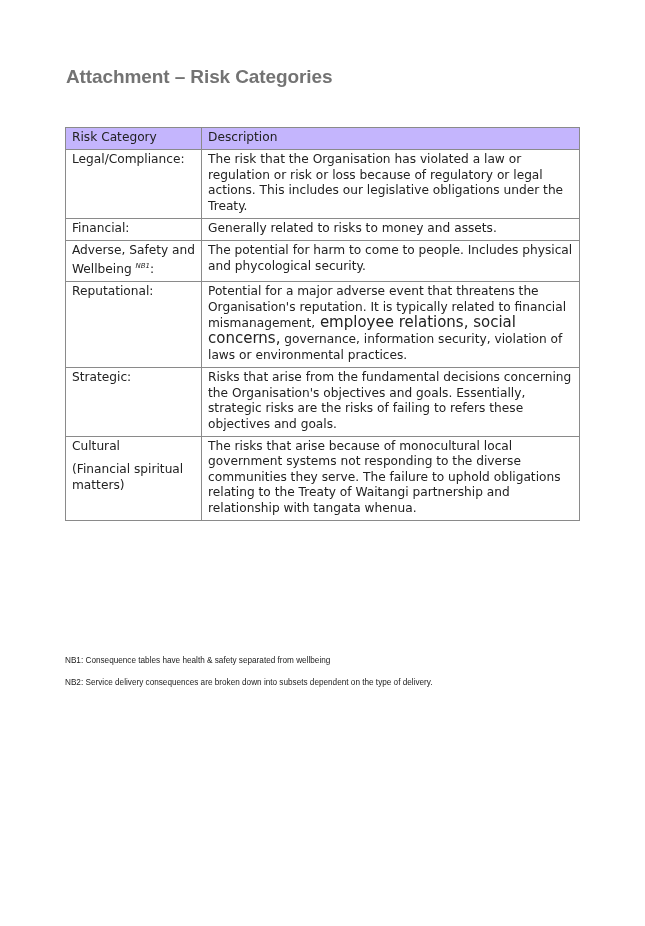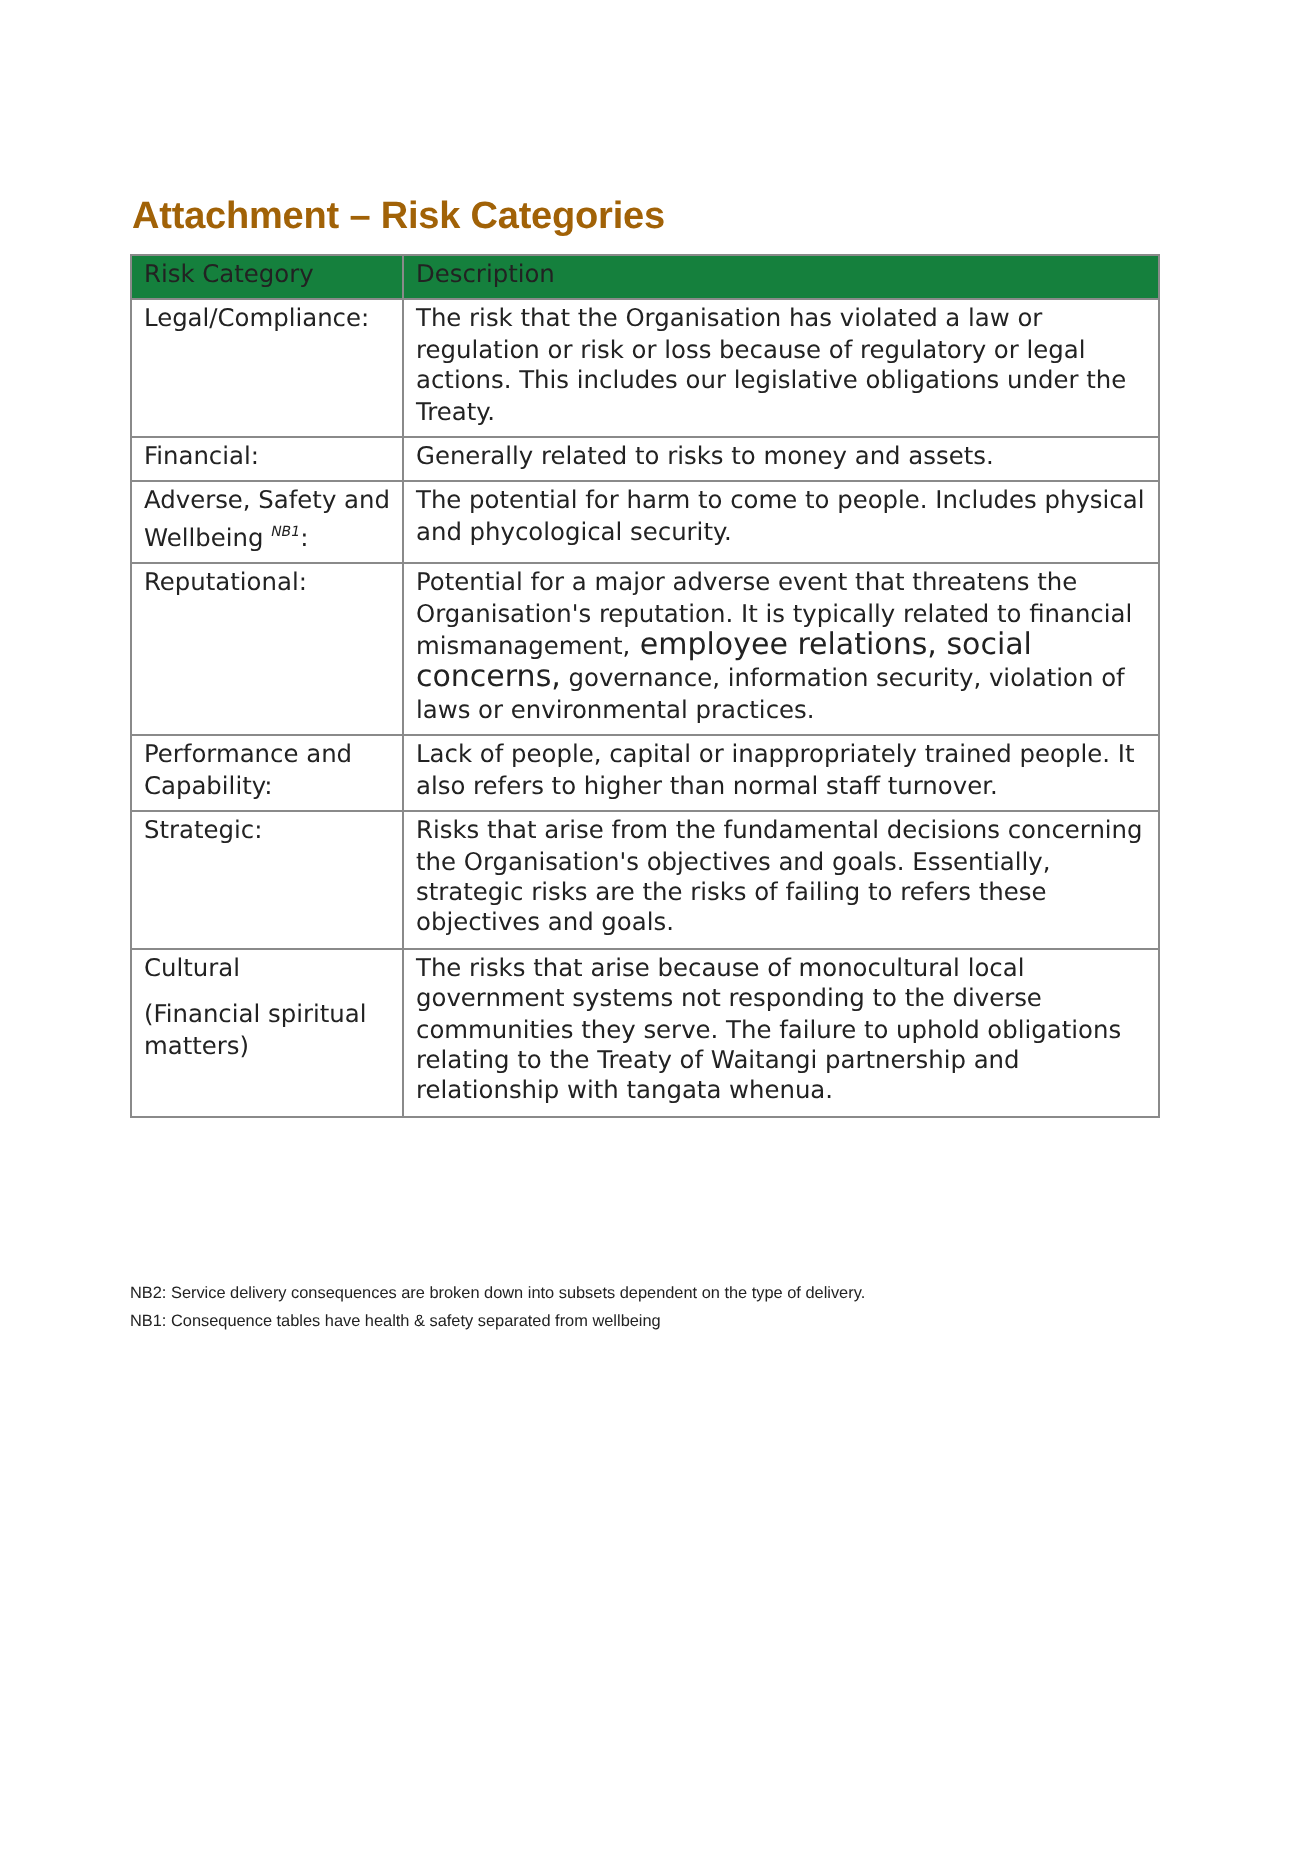--- a/index.html
+++ b/index.html
@@ -1,21 +1,21 @@
 <!DOCTYPE html>
 <html><head>
 <meta charset="utf-8">
 <style>
   html, body { margin: 0; padding: 0; background: #ffffff; }
   body { width: 645px; height: 926px; position: relative; overflow: hidden; font-family: "DejaVu Sans", sans-serif; color: #222; }
-  .title { position: absolute; left: 66px; top: 66px; font-family: "Liberation Sans", sans-serif; font-weight: bold; font-size: 19px; color: #a16207; letter-spacing: -0.1px; margin-top: 32px; }
+  .title { position: absolute; left: 66px; top: 66px; font-family: "Liberation Sans", sans-serif; font-weight: bold; font-size: 19px; color: #737373; letter-spacing: -0.1px; }
   table { position: absolute; left: 65px; top: 127px; width: 515px; border-collapse: collapse; }
   td { border: 1px solid #8a8a8a; vertical-align: top; font-size: 12.2px; line-height: 15.4px; padding: 2px 6px 4px 6px; }
   td.c1 { width: 123px; }
-  tr.head td { background: #15803d; margin-top: 12px; }
+  tr.head td { background: #c4b5fd; margin-top: 12px; }
   sup { font-size: 7px; vertical-align: 5px; font-style: italic; }
   .small { font-size: 15px; }
   .cult-sub { margin-top: 8px; }
   .note { position: absolute; left: 65px; font-family: "Liberation Sans", sans-serif; font-size: 8.2px; color: #222; }
 </style>
 </head>
 <body>
 
 <div class="title">Attachment – Risk Categories</div>
 
@@ -35,31 +35,27 @@
   </tr>
   <tr>
     <td class="c1"><span>Adverse, Safety and Wellbeing</span> <sup>NB1</sup><span>:</span></td>
     <td>The potential for harm to come to people. Includes physical and phycological security.</td>
   </tr>
   <tr>
     <td class="c1">Reputational:</td>
     <td><span>Potential for a major adverse event that threatens the Organisation's reputation. It is typically related to financial mismanagement,</span><span class="small"> employee relations, social concerns,</span><span> governance, information security, violation of laws or environmental practices.</span></td>
   </tr>
   <tr>
-    <td class="c1">Performance and Capability:</td>
-    <td>Lack of people, capital or inappropriately trained people. It also refers to higher than normal staff turnover.</td>
-  </tr>
-  <tr>
     <td class="c1">Strategic:</td>
     <td>Risks that arise from the fundamental decisions concerning the Organisation's objectives and goals. Essentially, strategic risks are the risks of failing to refers these objectives and goals.</td>
   </tr>
   <tr>
     <td class="c1">
           <div>Cultural</div>
           <div class="cult-sub">(Financial spiritual matters)</div>
         </td>
     <td>The risks that arise because of monocultural local government systems not responding to the diverse communities they serve. The failure to uphold obligations relating to the Treaty of Waitangi partnership and relationship with tangata whenua.</td>
   </tr>
 </tbody>
   </table>
 
 <div class="note" style="top:656px;">NB1: Consequence tables have health &amp; safety separated from wellbeing</div>
-<div class="note" style="top:642px;text-align:right;">NB2: Service delivery consequences are broken down into subsets dependent on the type of delivery.</div>
+<div class="note" style="top:678px;text-align:right;">NB2: Service delivery consequences are broken down into subsets dependent on the type of delivery.</div>
 
 </body></html>

